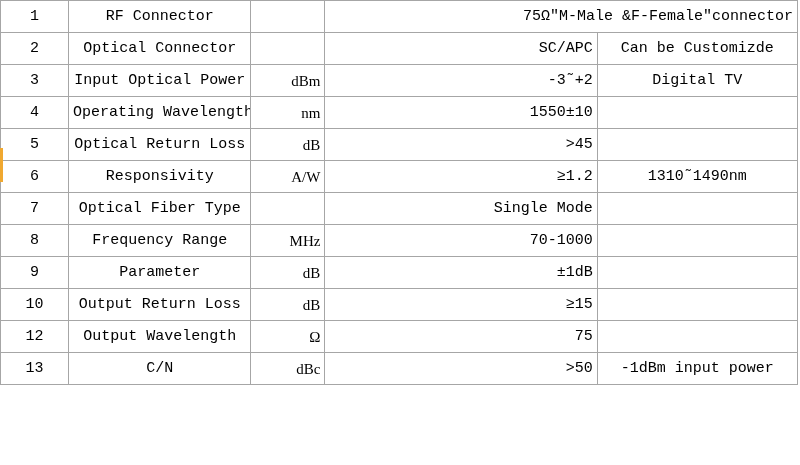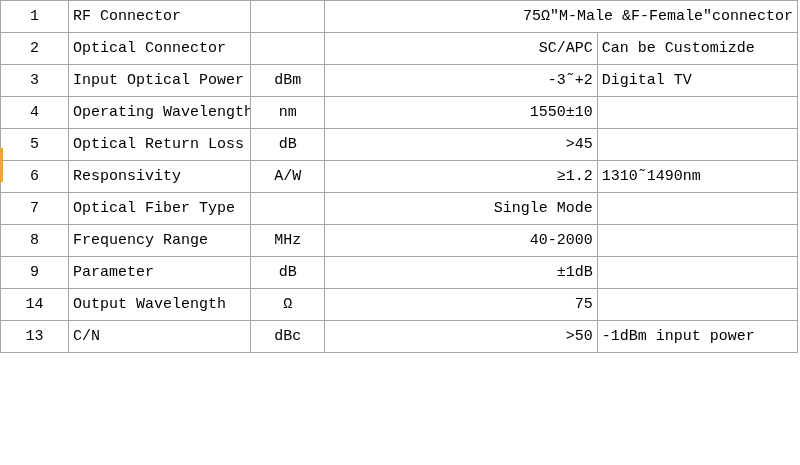--- a/index.html
+++ b/index.html
@@ -39,32 +39,33 @@
   col.c-num    { width: 68px; }
   col.c-item   { width: 182px; }
   col.c-unit   { width: 74px; }
   col.c-value  { width: 272px; }
   col.c-remark { width: 200px; }
 
   td.num {
     text-align: center;
   }
   td.item {
-    text-align: left;
+    text-align: center;
     padding-left: 8px;
   }
   td.unit {
-    text-align: center;
+    text-align: right;
+    font-family: Liberation Serif, serif;
   }
   td.value {
     text-align: right;
     padding-left: 6px;
   }
   td.remark {
-    text-align: left;
+    text-align: center;
     padding-left: 6px;
   }
   td.section {
     text-align: center;
     font-size: 15px;
     letter-spacing: 0.5px;
   }
   tr.section-row td {
     height: 30px;
   }
@@ -136,32 +137,39 @@
           <td class="num">7</td>
           <td class="item">Optical Fiber Type</td>
           <td class="unit"></td>
           <td class="value">Single Mode</td>
           <td class="remark"></td>
         </tr>
         <tr>
           <td class="num">8</td>
           <td class="item">Frequency Range</td>
           <td class="unit">MHz</td>
-          <td class="value">40-2000</td>
+          <td class="value">70-1000</td>
           <td class="remark"></td>
         </tr>
         <tr>
           <td class="num">9</td>
           <td class="item">Parameter</td>
           <td class="unit">dB</td>
           <td class="value">±1dB</td>
           <td class="remark"></td>
         </tr>
         <tr>
-          <td class="num">14</td>
+          <td class="num">10</td>
+          <td class="item">Output Return Loss</td>
+          <td class="unit">dB</td>
+          <td class="value">≥15</td>
+          <td class="remark"></td>
+        </tr>
+        <tr>
+          <td class="num">12</td>
           <td class="item">Output Wavelength</td>
           <td class="unit">Ω</td>
           <td class="value">75</td>
           <td class="remark"></td>
         </tr>
         <tr>
           <td class="num">13</td>
           <td class="item">C/N</td>
           <td class="unit">dBc</td>
           <td class="value">&gt;50</td>

